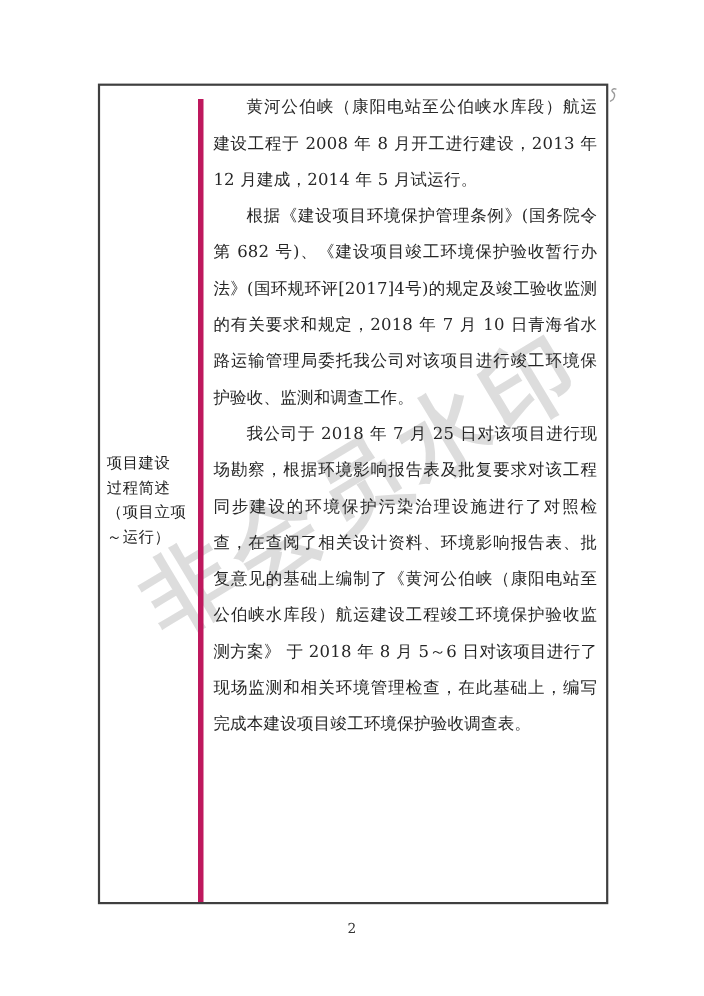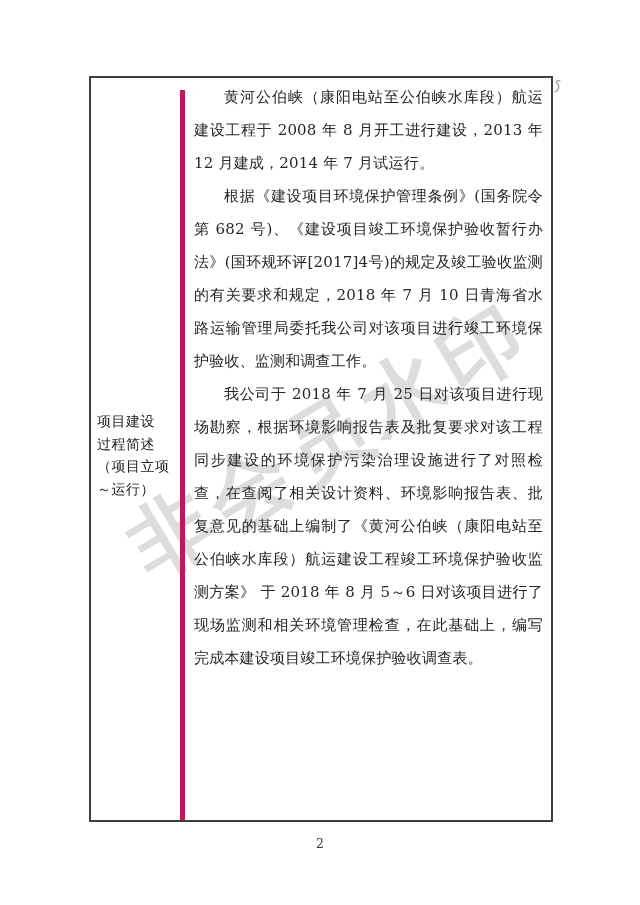--- a/index.html
+++ b/index.html
@@ -102,21 +102,21 @@
   <div class="watermark">非会员水印</div>
 
   <div class="doc-table">
     <div class="label-cell">
       <div class="row-label">项目建设
 过程简述
 （项目立项
 ～运行）</div>
     </div>
     <div class="content-cell">
-      <p>黄河公伯峡（康阳电站至公伯峡水库段）航运建设工程于 2008 年 8 月开工进行建设，2013 年 12 月建成，2014 年 7 月试运行。</p>
+      <p>黄河公伯峡（康阳电站至公伯峡水库段）航运建设工程于 2008 年 8 月开工进行建设，2013 年 12 月建成，2014 年 5 月试运行。</p>
       <p>根据《建设项目环境保护管理条例》(国务院令第 682 号)、《建设项目竣工环境保护验收暂行办法》(国环规环评[2017]4号)的规定及竣工验收监测的有关要求和规定，2018 年 7 月 10 日青海省水路运输管理局委托我公司对该项目进行竣工环境保护验收、监测和调查工作。</p>
       <p>我公司于 2018 年 7 月 25 日对该项目进行现场勘察，根据环境影响报告表及批复要求对该工程同步建设的环境保护污染治理设施进行了对照检查，在查阅了相关设计资料、环境影响报告表、批复意见的基础上编制了《黄河公伯峡（康阳电站至公伯峡水库段）航运建设工程竣工环境保护验收监测方案》 于 2018 年 8 月 5～6 日对该项目进行了现场监测和相关环境管理检查，在此基础上，编写完成本建设项目竣工环境保护验收调查表。</p>
     </div>
   </div>
 
   <span class="stray-mark">
     <svg width="9" height="15" viewBox="0 0 9 15">
       <path d="M2 13 C6 11 7 6.5 4 4.5 C2 3 4.5 1 7 2" stroke="#9a9a9a" stroke-width="1.2" fill="none" stroke-linecap="round"></path>
     </svg>
   </span>

